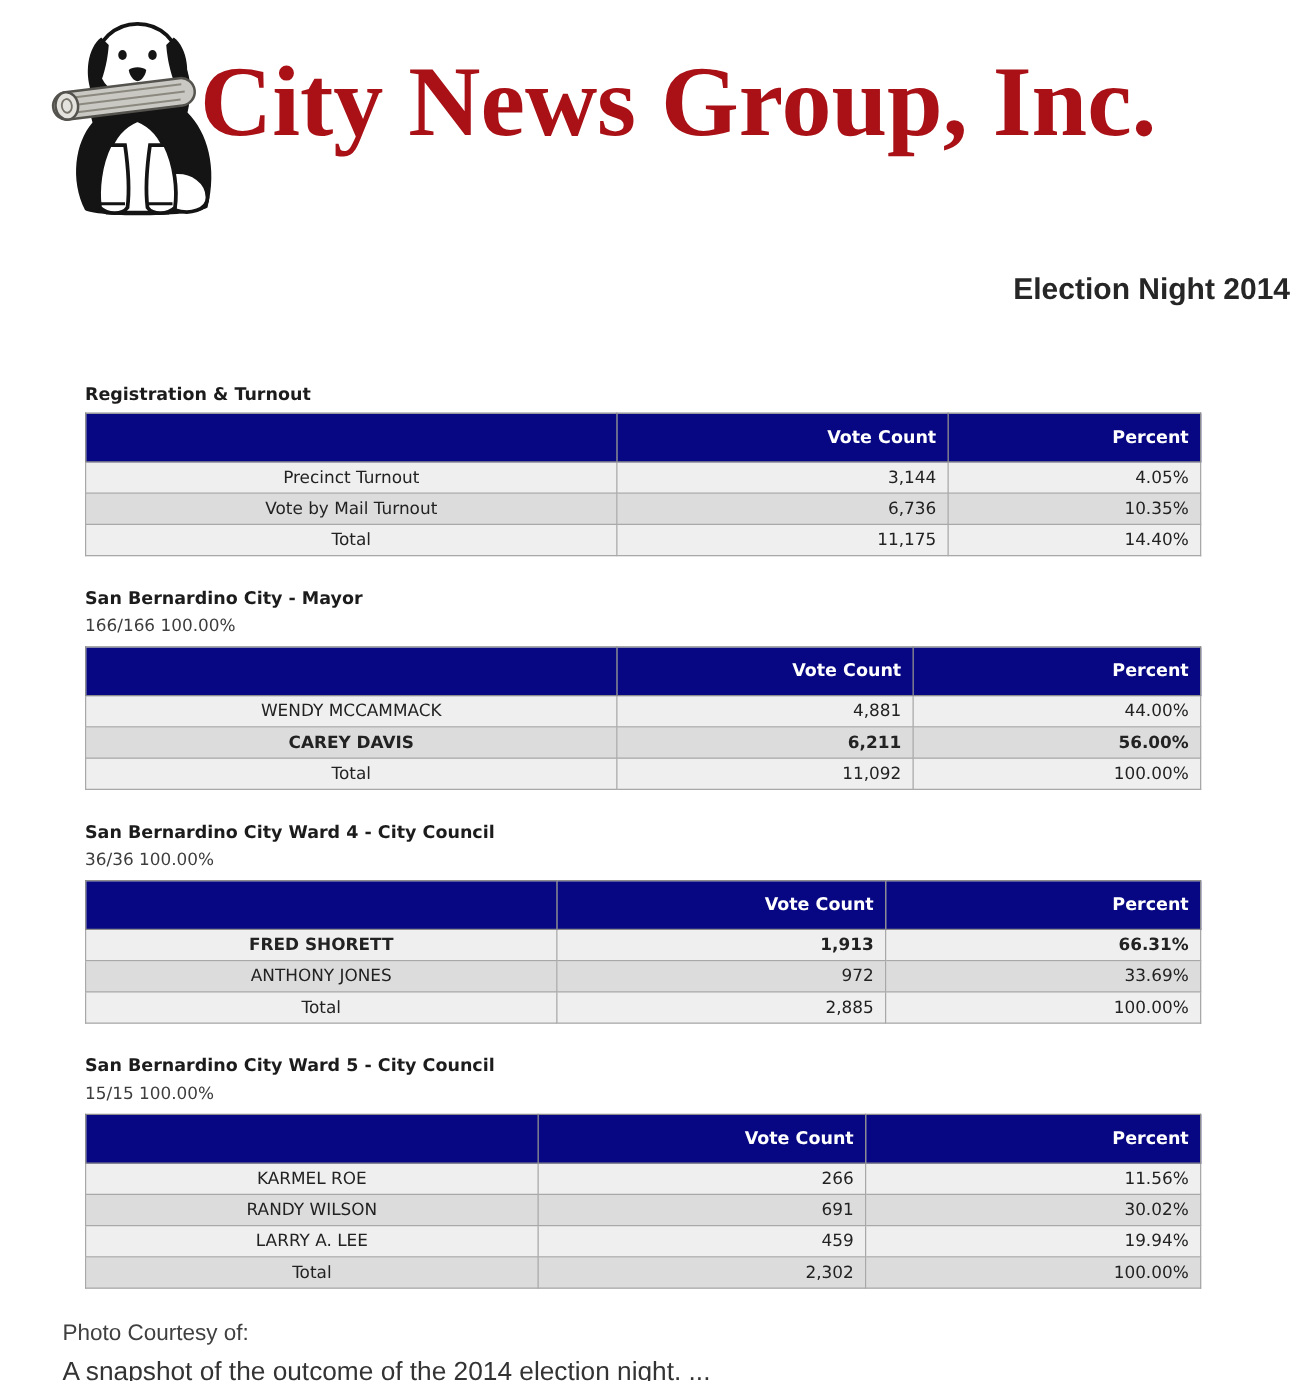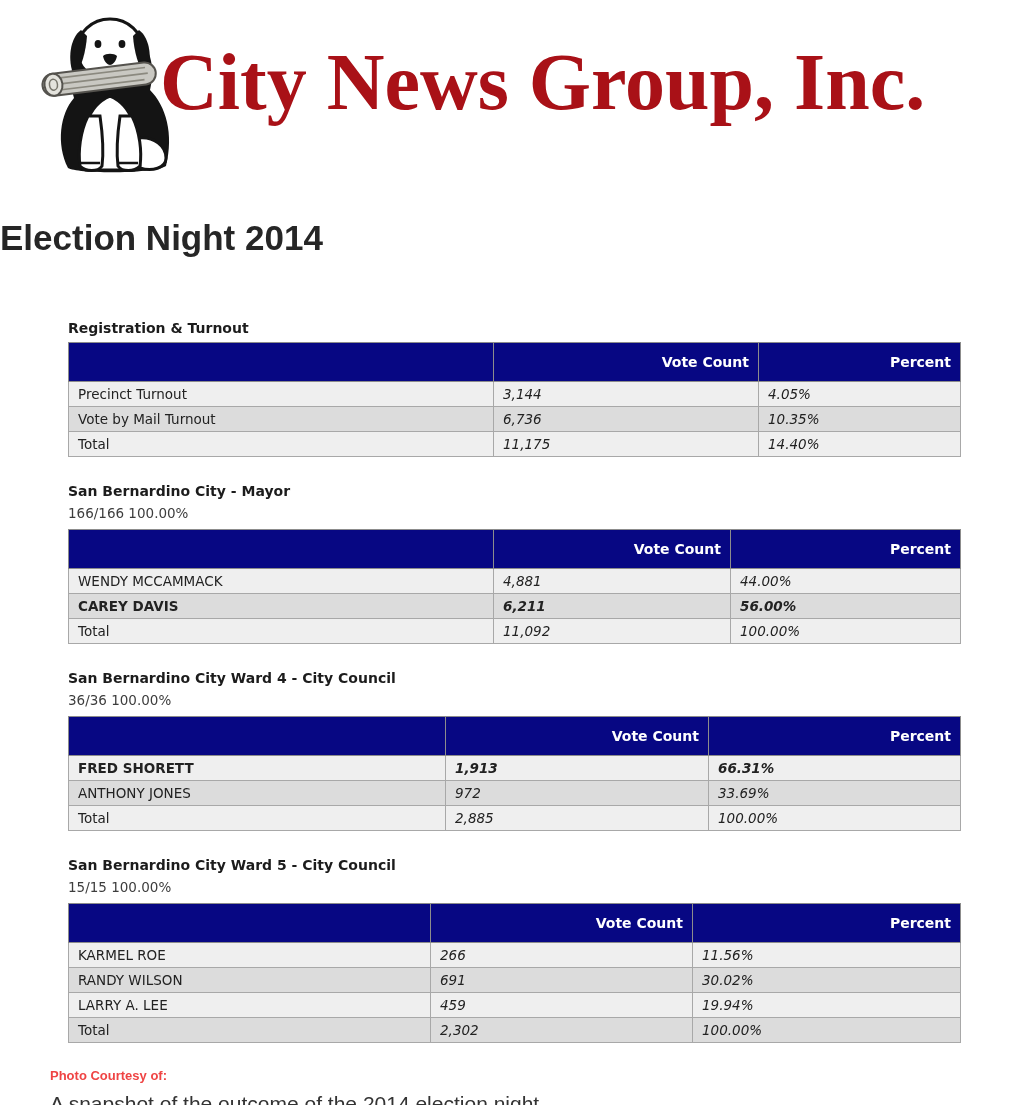--- a/index.html
+++ b/index.html
@@ -11,56 +11,56 @@
   .masthead { position: relative; height: 178px; text-align: right; }
   .logo { position: absolute; left: 34px; top: 6px; width: 152px; height: 170px; }
   .brand-title {
     position: absolute; left: 160px; top: 42px; margin: 0;
     font-family: "Liberation Serif", serif; font-weight: bold;
     font-size: 80px; line-height: 1; color: #a91117; white-space: nowrap;
   }
 
   
   .page-title {
-    margin: 40px 0 0 0; text-align: left;
+    margin: 40px 0 0 0; text-align: right;
     font-family: "Liberation Sans", sans-serif; font-weight: bold;
-    font-size: 35px; color: #262626;
+    font-size: 24px; color: #262626;
   }
 
   
   .sections { margin-left: 68px; width: 892px; }
   .section { margin-top: 26px; }
   .section:first-child { margin-top: 62px; }
   .section-title { margin: 0 0 6px 0; font-size: 14px; font-weight: bold; color: #1c1c1c; }
   .section-subtitle { margin: 0 0 8px 0; font-size: 13.5px; color: #3d3d3d; }
 
   table.results { border-collapse: collapse; table-layout: fixed; width: 892px; font-size: 13.5px; color: #222; }
   table.results thead th {
     background: #070783; color: #ffffff; font-weight: bold; font-size: 14px;
     text-align: right; padding: 4px 9px; height: 39px;
     border: 1px solid #8c8c8c;
   }
   table.results tbody td {
     padding: 4px 9px; height: 25px; border: 1px solid #a8a8a8;
   }
   table.results tbody tr:nth-child(odd)  { background: #efefef; }
   table.results tbody tr:nth-child(even) { background: #dcdcdc; }
-  td.name { text-align: left; }
-  td.num  { text-align: left; font-style: italic; }
+  td.name { text-align: center; }
+  td.num  { text-align: right; }
   tr.bold td { font-weight: bold; }
 
   
   .t0 .c1 { width: 425px; } .t0 .c2 { width: 265px; } .t0 .c3 { width: 202px; }
   .t1 .c1 { width: 425px; } .t1 .c2 { width: 237px; } .t1 .c3 { width: 230px; }
   .t2 .c1 { width: 377px; } .t2 .c2 { width: 263px; } .t2 .c3 { width: 252px; }
   .t3 .c1 { width: 362px; } .t3 .c2 { width: 262px; } .t3 .c3 { width: 268px; }
 
   
   .footer { margin: 25px 0 20px 50px; font-family: "Liberation Sans", sans-serif; }
-  .credit { font-size: 13px; font-weight: bold; color: #ef4444; margin-bottom: 9px; }
+  .credit { font-size: 18px; font-weight: normal; color: #404040; margin-bottom: 9px; }
   .caption { font-size: 21px; color: #333333; }
 </style>
 </head>
 <body>
 
 <div class="page">
 
   <header class="masthead">
     <div class="logo">
       <svg viewBox="0 0 152 170" width="152" height="170" xmlns="http://www.w3.org/2000/svg">

